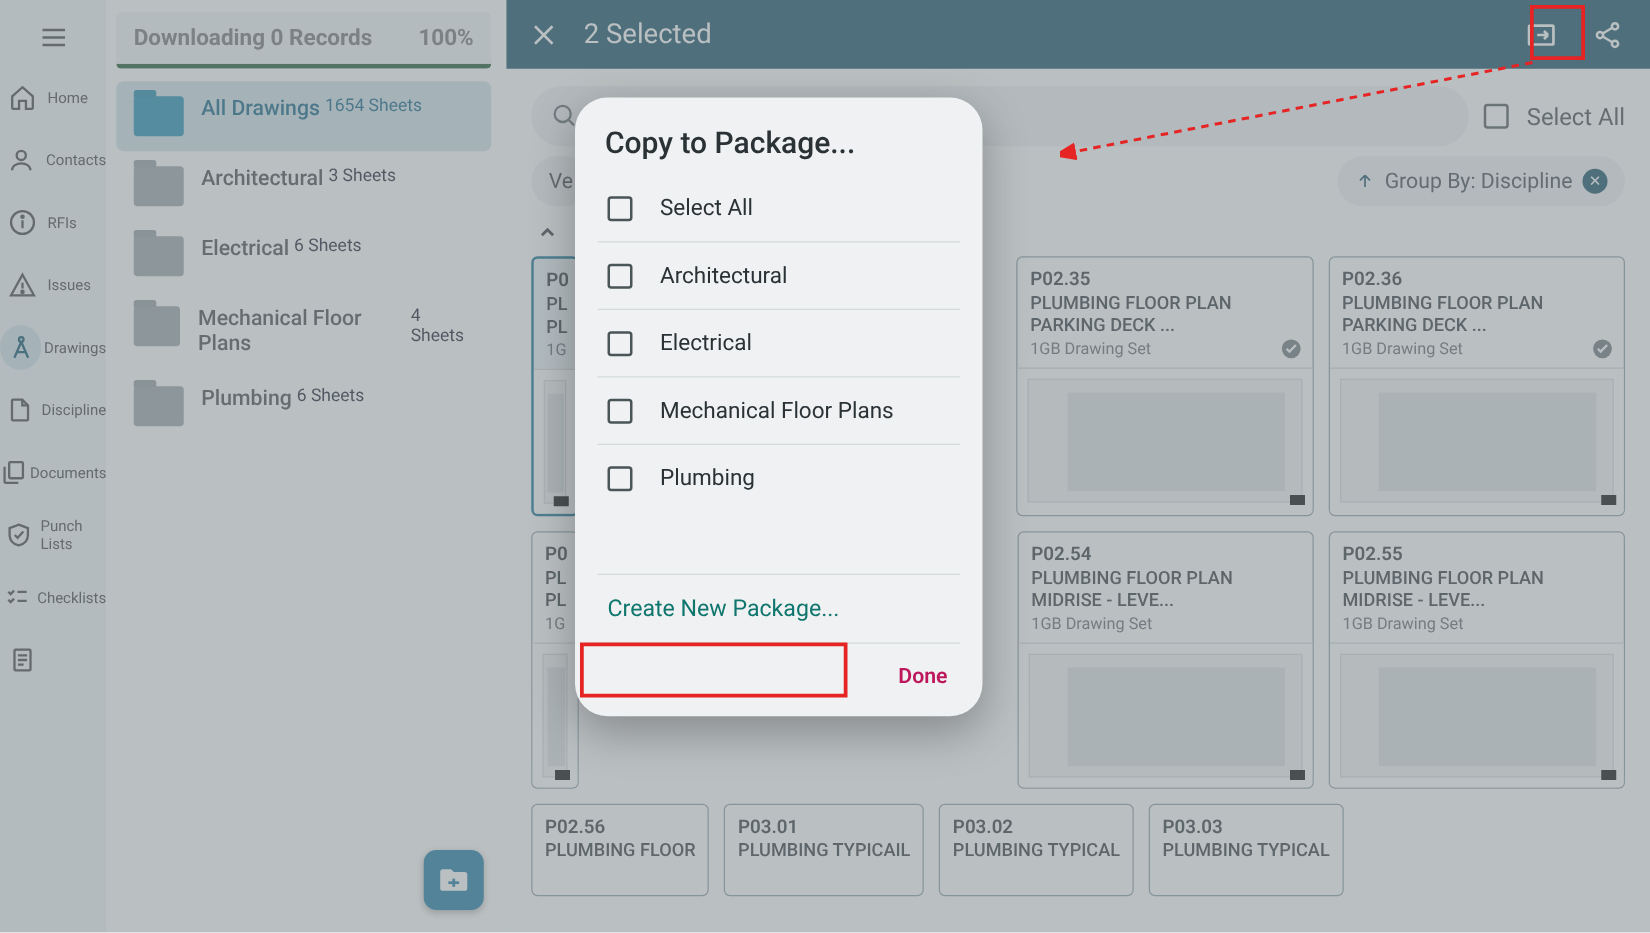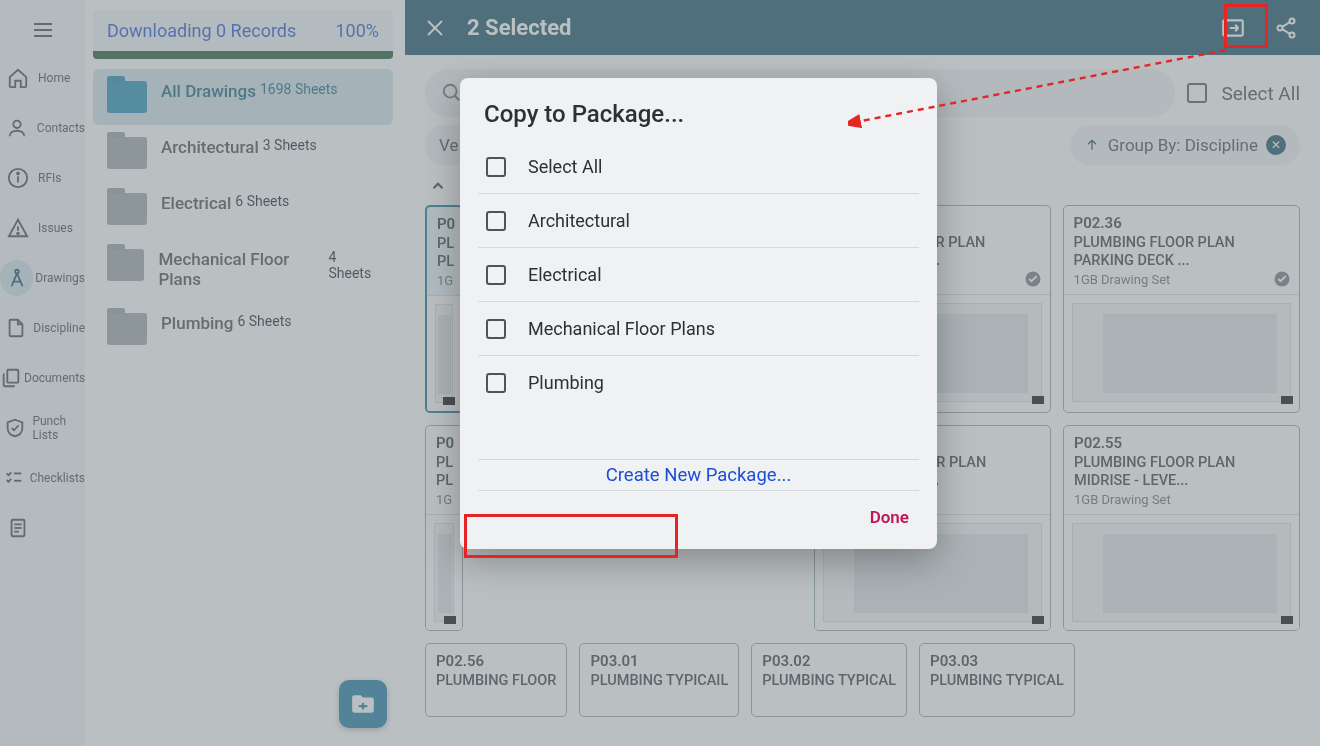--- a/index.html
+++ b/index.html
@@ -10,40 +10,40 @@
   .nav { width: 85px; background: #f2f5f7; display: flex; flex-direction: column; align-items: center; padding-top: 10px; gap: 4px; }
   .nav-hamburger { cursor: pointer; padding: 8px; }
   .nav-item { display: flex; flex-direction: row; align-items: center; gap: 2px; padding: 6px 0 4px; width: 100%; cursor: pointer; }
   .nav-item .icon { width: 36px; height: 36px; display: flex; align-items: center; justify-content: center; border-radius: 50%; color: #3c4043; }
   .nav-item.active .icon { background: #cfe3ec; color: #064e66; }
   .nav-item span { font-size: 12px; color: #3c4043; }
   svg { display: block; }
 
   
   .sidebar { width: 320px; background: #fff; padding: 10px 12px 10px 8px; display: flex; flex-direction: column; gap: 10px; position:relative; }
-  .download-banner { background: #f2f5f7; border-radius: 4px; padding: 10px 14px; font-size: 18px; font-weight: 400; color: #1d4ed8; border-bottom: 8px solid #14532d; }
+  .download-banner { background: #f2f5f7; border-radius: 4px; padding: 10px 14px; font-size: 18px; font-weight: 700; color: #737373; border-bottom: 4px solid #14532d; }
   .download-banner .pct { float: right; }
   .folder-item { display: flex; align-items: flex-start; gap: 14px; padding: 12px 14px; border-radius: 6px; cursor: pointer; }
   .folder-item.active { background: #cfe3ec; }
   .folder-item.active .folder-name{ color:#095f82; }
   .folder-item.active .folder-sub{ color:#095f82; }
   .folder-icon { width: 40px; height: 32px; border-radius: 3px; position:relative; }
   .folder-icon.blue { background:#1a8bb3; }
   .folder-icon.grey { background:#9aa3a8; }
   .folder-icon::before{ content:""; position:absolute; top:-5px; left:0; width:18px; height:6px; border-radius:2px 2px 0 0; background:inherit; filter:brightness(0.95);}
   .folder-texts { display: flex; gap: 4px; }
   .folder-name { font-size: 17px; font-weight: 500; color: #3e4649; }
   .folder-sub { font-size: 14px; color: #0f172a; }
   .fab { position:absolute; right:18px; bottom:18px; width:48px; height:48px; border-radius:10px; background:#1577a3; display:flex; align-items:center; justify-content:center; box-shadow:0 2px 6px rgba(0,0,0,.3); cursor:pointer;}
 
   
   .main { flex:1; display:flex; flex-direction:column; background:#fff; }
   .sel-bar { height:55px; background:#0b4a61; color:#fff; display:flex; align-items:center; padding:0 18px; gap:20px;}
   .sel-bar .close{ cursor:pointer; }
-  .sel-bar .title{ font-size:22px; font-weight:700; flex:1; }
+  .sel-bar .title{ font-size:22px; font-weight:400; flex:1; }
   .sel-bar .ic{ cursor:pointer; padding:4px; }
   .toolbar { display:flex; align-items:center; gap:12px; padding:14px 20px 0 20px; flex-wrap:wrap;}
   .search-pill{ flex:1; min-width:480px; height:48px; background:#eef1f3; border-radius:26px; display:flex; align-items:center; padding:0 16px; gap:12px; color:#5f6a6f;}
   .select-all-row{ display:flex; align-items:center; gap:14px; font-size:19px; color:#3d464a; }
   .filter-chips{ display:flex; gap:12px; padding:8px 20px 8px 20px; }
   .chip{ background:#eef1f3; border-radius:20px; height:40px; display:flex; align-items:center; padding:0 14px; gap:8px; font-size:17px; color:#3d464a; }
   .chip .xc{ width:20px; height:20px; border-radius:50%; background:#0b4a61; color:#fff; font-size:12px; display:flex; align-items:center; justify-content:center; }
   .group-head{ display:flex; align-items:center; gap:10px; padding:4px 24px 10px; font-size:18px; font-weight:600; color:#2f383c; }
   .cards{ display:grid; grid-template-columns: repeat(4, 206px); gap:12px; padding:0 20px 20px; }
   .card{ border:1px solid #8aa0aa; border-radius:5px; overflow:hidden; display:flex; flex-direction:column; }
@@ -57,26 +57,26 @@
   .thumb .preview{position:absolute; inset:8px; background:#f4f5f6; border:1px solid #d7dcdf;}
   .thumb .preview::after{content:""; position:absolute; left:14%; top:10%; right:6%; bottom:8%; background:#b9c2c7; opacity:.4;}
   .thumb .blk{ position:absolute; right:6px; bottom:6px; width:12px; height:8px; background:#000;}
   .card.short{ height:auto;}
   .card.short .card-head{min-height:72px;}
 
   .checkbox{ width:20px; height:20px; border:2px solid #4a5558; border-radius:3px; display:inline-block; }
 
   
   .overlay{ position:absolute; inset:0; background:rgba(132,140,144,.56); z-index:50;}
-  .modal{ position:absolute; z-index:60; left:460px; top:78px; width:477px; background:#eff1f2; border-radius:8px; box-shadow:0 12px 36px rgba(0,0,0,.28); padding-bottom:8px;}
+  .modal{ position:absolute; z-index:60; left:460px; top:78px; width:326px; background:#eff1f2; border-radius:26px; box-shadow:0 12px 36px rgba(0,0,0,.28); padding-bottom:8px;}
   .modal h2{ font-size:24px; font-weight:500; color:#2a3236; padding:22px 24px 12px;}
   .m-list{ padding:0 18px; }
   .m-row{ display:flex; align-items:center; gap:22px; padding:16px 8px; border-bottom:1px solid #d4d9dc; font-size:18px; color:#2a3236; cursor:pointer;}
   .m-row.last{border-bottom:none;}
-  .m-cnp{ margin:50px 18px 0; border-top:1px solid #d4d9dc; border-bottom:1px solid #d4d9dc; padding:4px 8px; font-size:18.5px; color:#1d4ed8; cursor:pointer;text-align:center;}
+  .m-cnp{ margin:50px 18px 0; border-top:1px solid #d4d9dc; border-bottom:1px solid #d4d9dc; padding:16px 8px; font-size:18.5px; color:#0f766e; cursor:pointer;}
   .m-done{ text-align:right; padding:16px 28px 14px; font-size:17px; font-weight:600; color:#be185d; cursor:pointer;}
 
   
   .hl1{ position:absolute; z-index:80; border:3px solid #e62424; }
   .arrow{ position:absolute; z-index:78; }
 </style>
 </head>
 <body>
 
 <div class="app">
@@ -189,21 +189,21 @@
   <div class="sidebar">
     <div class="download-banner">
       <span>Downloading 0 Records</span>
       <span class="pct">100%</span>
     </div>
     <div id="folder-list">
         <div class="folder-item active">
           <div class="folder-icon blue"></div>
   <div class="folder-texts">
             <div class="folder-name">All Drawings</div>
-  <div class="folder-sub">1698 Sheets</div>
+  <div class="folder-sub">1654 Sheets</div>
           </div>
         </div>
         <div class="folder-item">
           <div class="folder-icon grey"></div>
   <div class="folder-texts">
             <div class="folder-name">Architectural</div>
   <div class="folder-sub">3 Sheets</div>
           </div>
         </div>
         <div class="folder-item">

